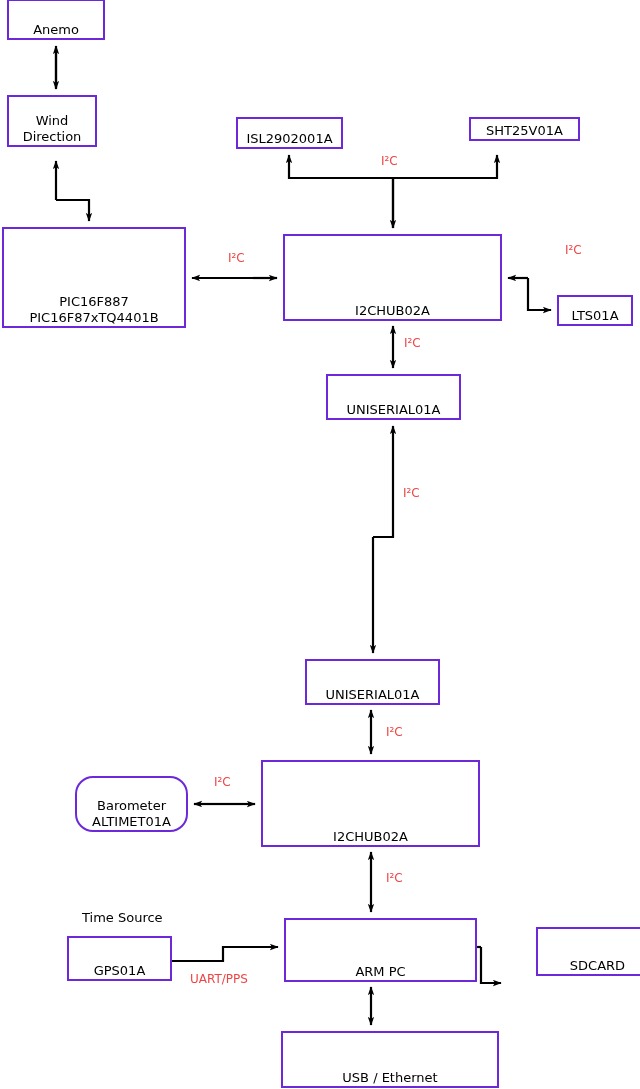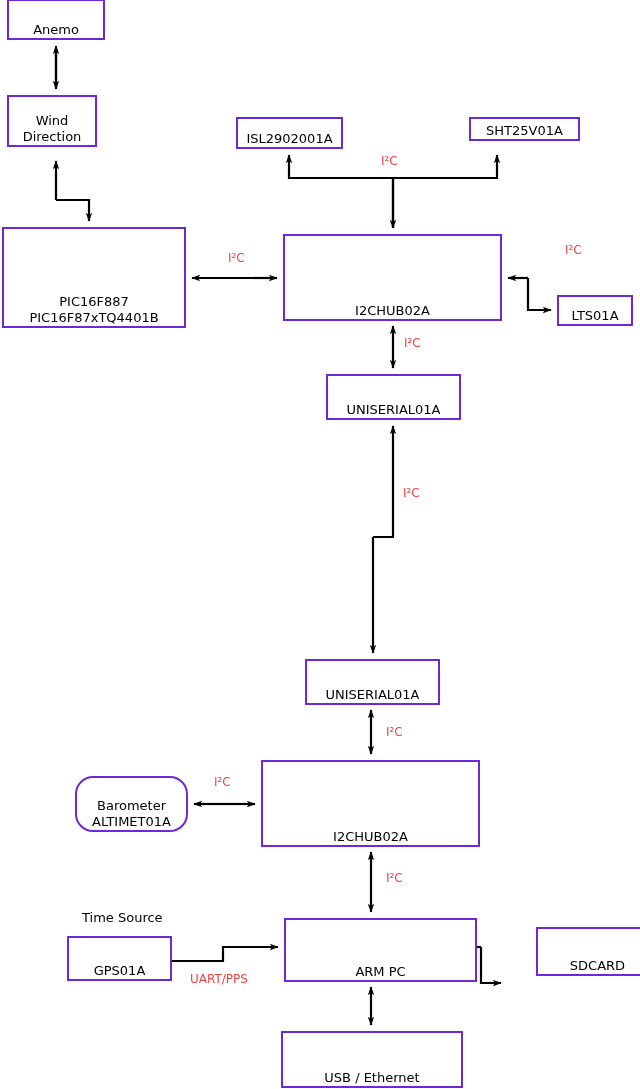--- a/index.html
+++ b/index.html
@@ -192,21 +192,21 @@
   </div>
 
   <div class="node" style="left:284px; top:918px; width:193px; height:64px;">
     <span class="nlabel">ARM PC</span>
   </div>
 
   <div class="node" style="left:507px; top:927px; width:123px; height:49px;margin-left:29px;">
     <span class="nlabel">SDCARD</span>
   </div>
 
-  <div class="node" style="left:281px; top:1031px; width:182px; height:57px;">
+  <div class="node" style="left:281px; top:1031px; width:218px; height:57px;">
     <span class="nlabel">USB / Ethernet</span>
   </div>
 
   <div class="edge-label" style="left:381px; top:155px;">I²C</div>
 
   <div class="edge-label" style="left:228px; top:252px;">I²C</div>
 
   <div class="edge-label" style="left:565px; top:244px;">I²C</div>
 
   <div class="edge-label" style="left:404px; top:337px;">I²C</div>

